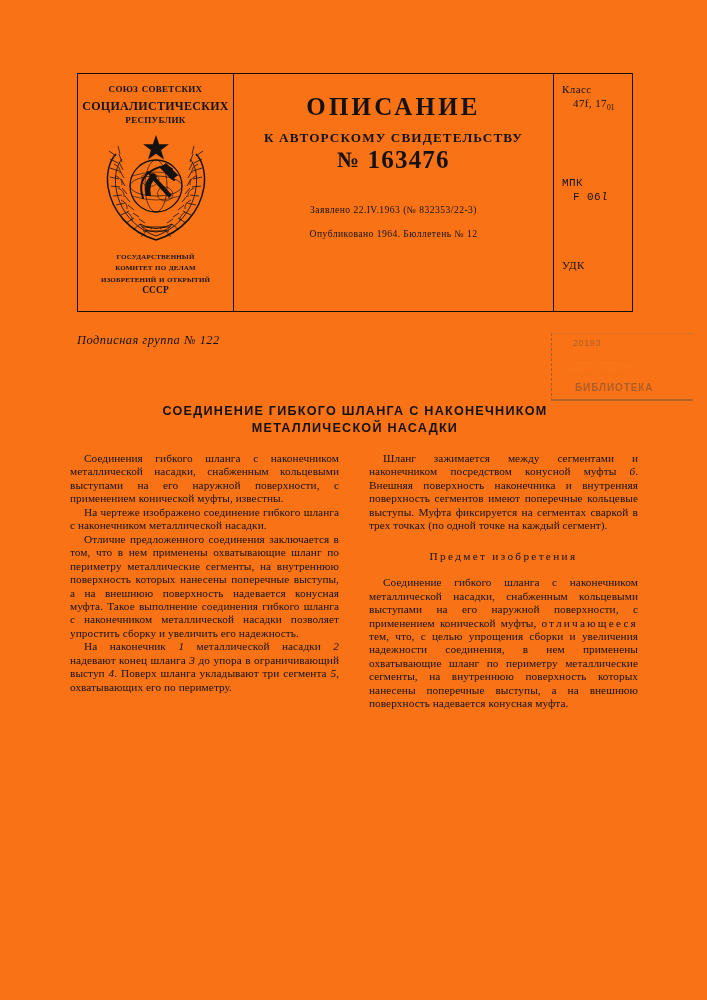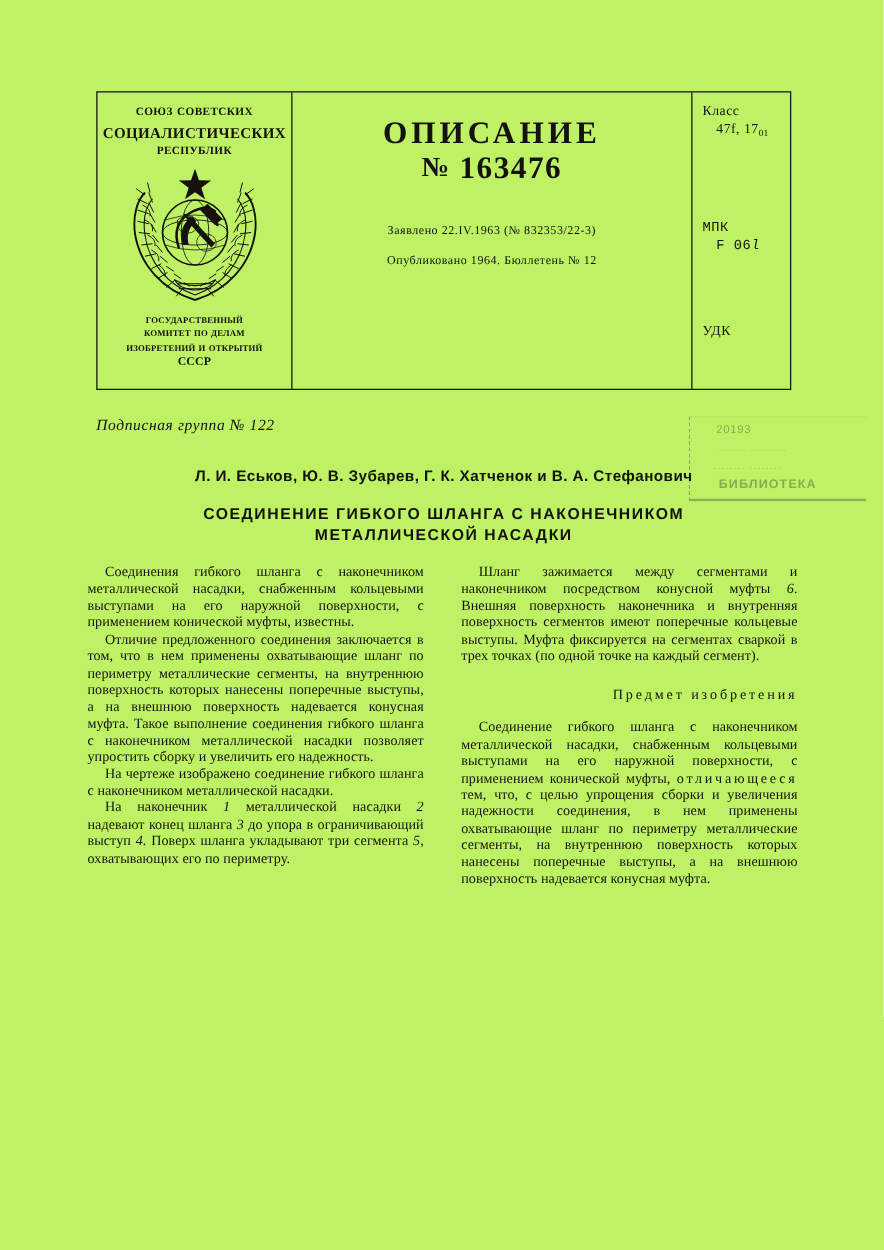--- a/index.html
+++ b/index.html
@@ -12,21 +12,21 @@
     height: 1000px;
     position: relative;
     font-family: "Liberation Serif", "DejaVu Serif", serif;
     color: #14110f;
     overflow: hidden;
   }
 
   .page {
     position: absolute;
     inset: 0;
-    background: #bef264;
+    background: #f97316;
   }
 
   
   .header-box {
     position: absolute;
     left: 77px;
     top: 73px;
     width: 556px;
     height: 239px;
     border: 1.6px solid #14110f;
@@ -254,21 +254,21 @@
     text-align: justify;
     text-justify: inter-word;
     letter-spacing: 0.05px;
     hyphens: manual;
   }
   .col p {
     margin: 0;
     text-indent: 14px;
   }
   .col .center-head {
-    text-align: right;
+    text-align: center;
     text-indent: 0;
     letter-spacing: 2.3px;
     margin: 17px 0 13px 0;
   }
   .col i { font-style: italic; }
   .sp { letter-spacing: 2.2px; }
 </style>
 </head>
 <body>
 
@@ -336,20 +336,21 @@
       </div>
 
       <div class="committee-line">Государственный</div>
       <div class="committee-line">комитет по делам</div>
       <div class="committee-line">изобретений и открытий</div>
       <div class="committee-line cc">СССР</div>
     </div>
 
     <div class="hb-col-mid">
       <div class="t-opisanie">ОПИСАНИЕ</div>
+      <div class="t-kavtorskomu">К АВТОРСКОМУ СВИДЕТЕЛЬСТВУ</div>
       <div class="t-number">
         <span class="no">№</span><span>163476</span>
       </div>
       <div class="t-zayavleno">Заявлено 22.IV.1963 (№ 832353/22-3)</div>
       <div class="t-opublikovano">Опубликовано 1964. Бюллетень № 12</div>
     </div>
 
     <div class="hb-col-right">
       <div class="r-block r-klass">
         <span>Класс</span>
@@ -369,32 +370,31 @@
   <div class="podpisnaya">Подписная группа № 122</div>
 
   <div class="stamp">
     <div class="stamp-frame"></div>
     <div class="stamp-line sl1">20193</div>
     <div class="stamp-line sl2">....... .........</div>
     <div class="stamp-line sl3">........ ........</div>
     <div class="stamp-line sl4">БИБЛИОТЕКА</div>
   </div>
 
-  <div class="authors">Л. И. Еськов, Ю. В. Зубарев, Г. К. Хатченок и В. А. Стефанович</div>
   <div class="doc-title">
     <div>СОЕДИНЕНИЕ ГИБКОГО ШЛАНГА С НАКОНЕЧНИКОМ</div>
     <div>МЕТАЛЛИЧЕСКОЙ НАСАДКИ</div>
   </div>
 
   <div class="body-cols">
 
     <div class="col">
       <p>Соединения гибкого шланга с наконечником металлической насадки, снабженным кольцевыми выступами на его наружной поверхности, с применением конической муфты, известны.</p>
+      <p>На чертеже изображено соединение гибкого шланга с наконечником металлической насадки.</p>
       <p>Отличие предложенного соединения заключается в том, что в нем применены охватывающие шланг по периметру металлические сегменты, на внутреннюю поверхность которых нанесены поперечные выступы, а на внешнюю поверхность надевается конусная муфта. Такое выполнение соединения гибкого шланга с наконечником металлической насадки позволяет упростить сборку и увеличить его надежность.</p>
-      <p>На чертеже изображено соединение гибкого шланга с наконечником металлической насадки.</p>
       <p>
         <span>На наконечник </span><i>1</i><span> металлической насадки </span><i>2</i><span> надевают конец шланга </span><i>3</i><span> до упора в ограничивающий выступ </span><i>4</i><span>. Поверх шланга укладывают три сегмента </span><i>5</i><span>, охватывающих его по периметру.</span>
       </p>
     </div>
 
     <div class="col">
       <p>
         <span>Шланг зажимается между сегментами и наконечником посредством конусной муфты </span><i>6</i><span>. Внешняя поверхность наконечника и внутренняя поверхность сегментов имеют поперечные кольцевые выступы. Муфта фиксируется на сегментах сваркой в трех точках (по одной точке на каждый сегмент).</span>
       </p>
       <p class="center-head">Предмет изобретения</p>

